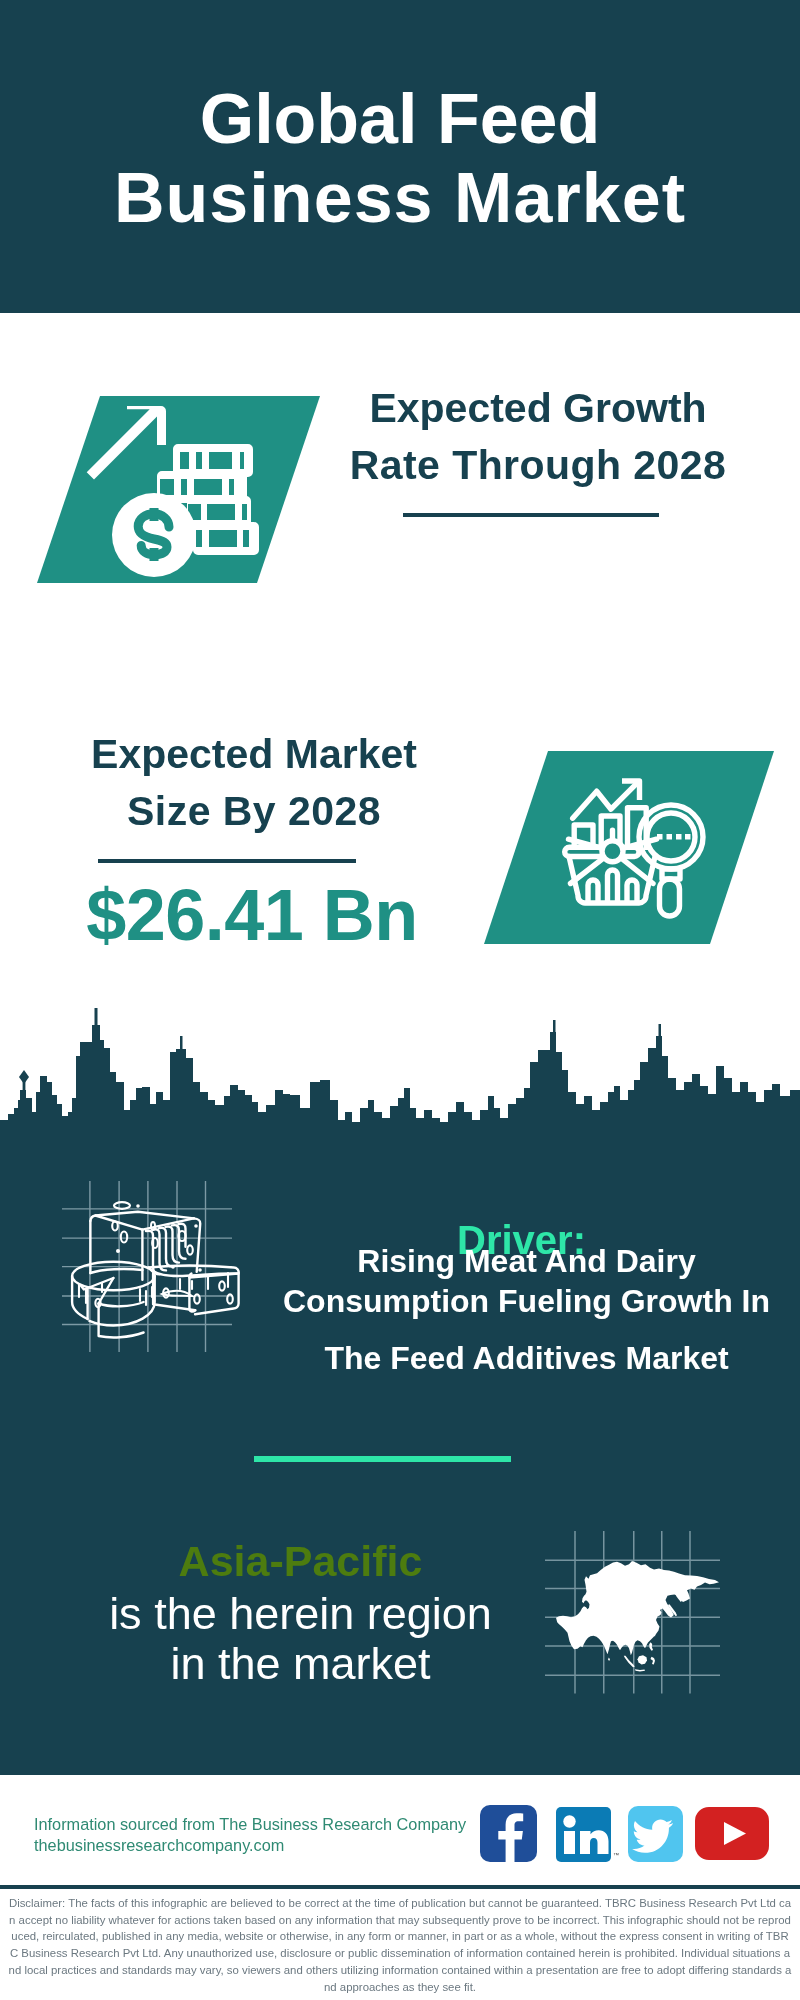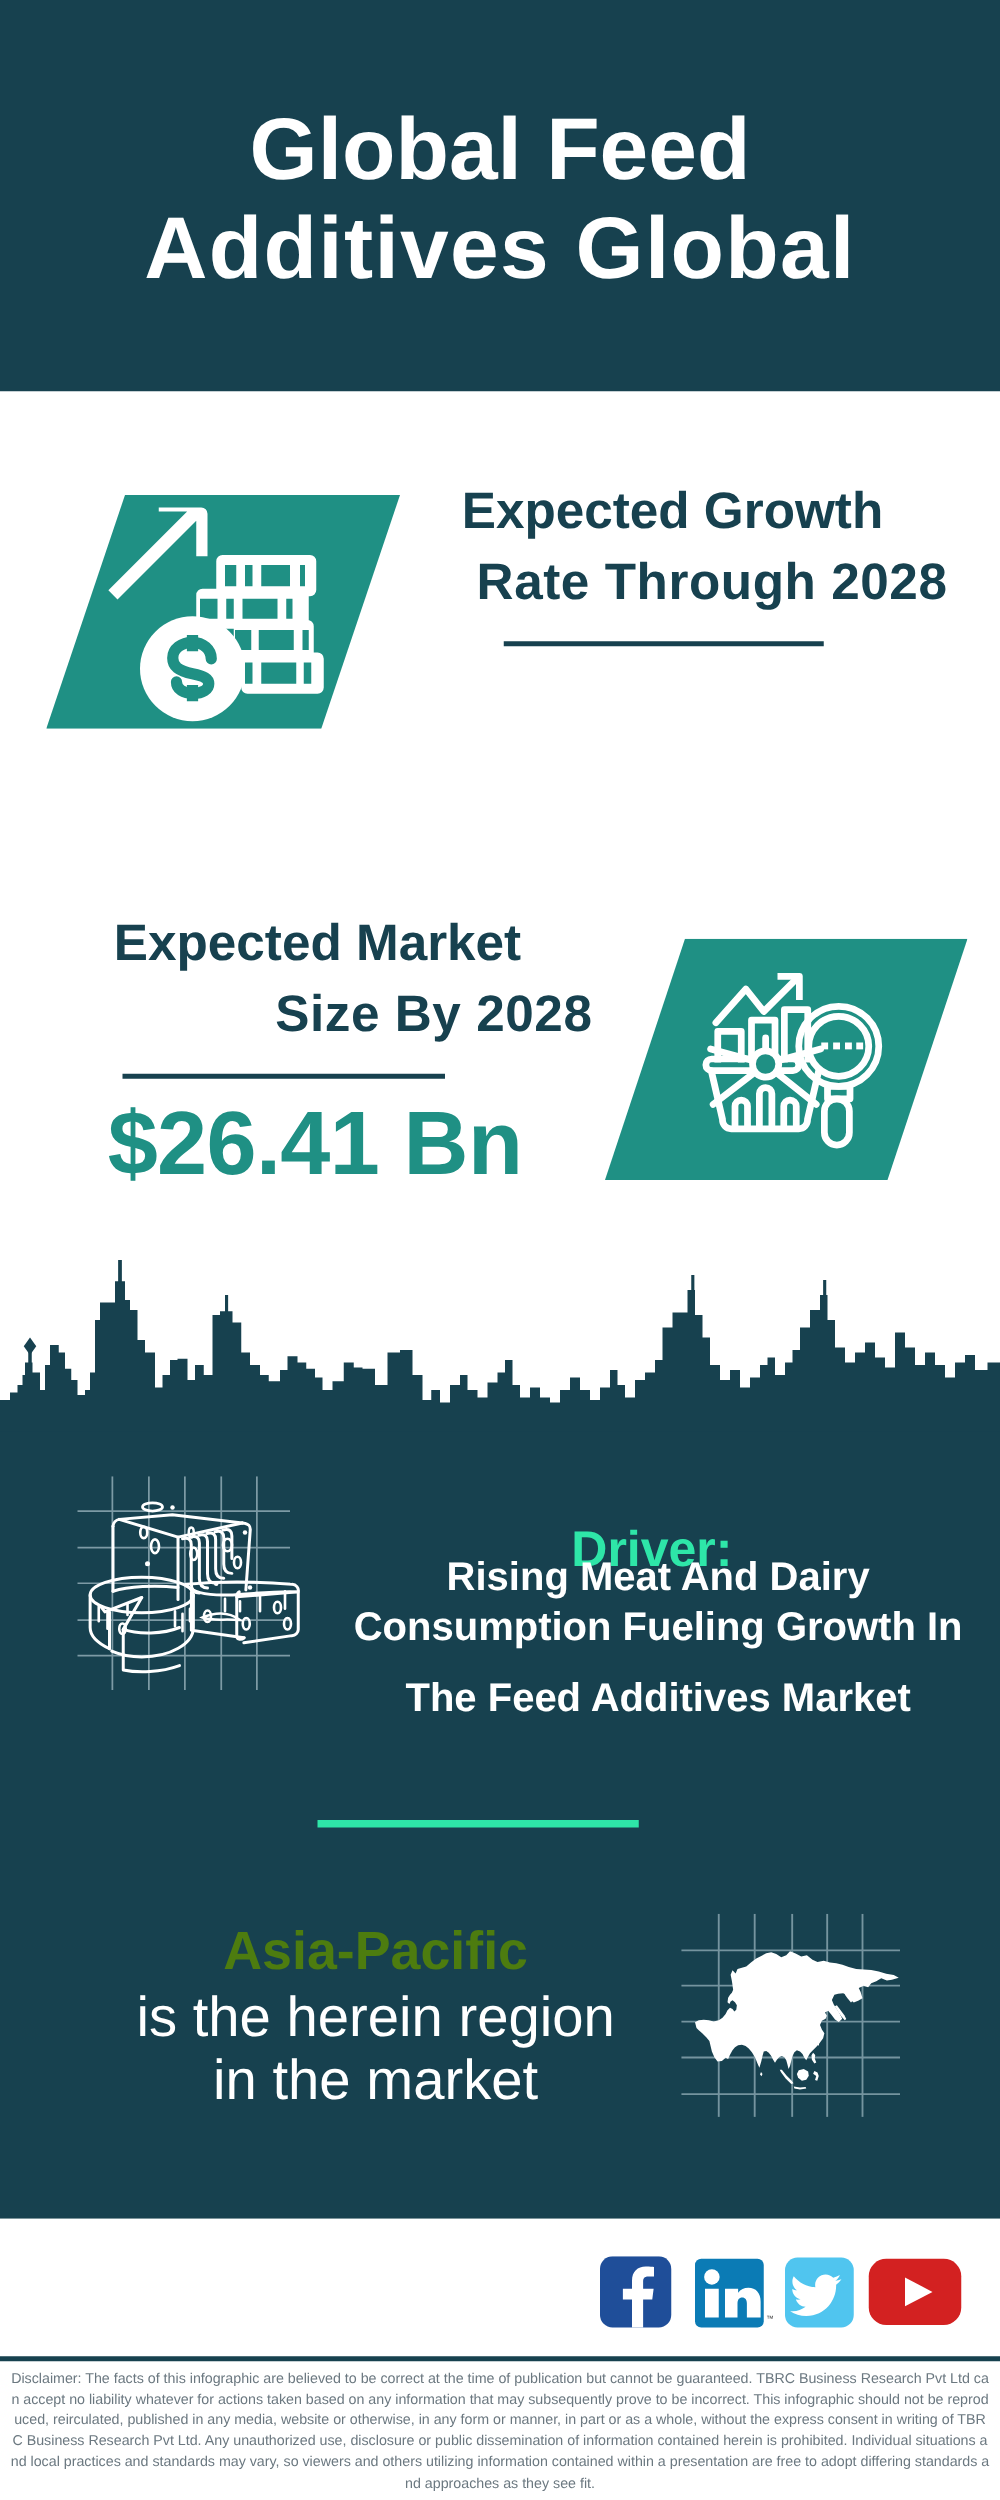--- a/index.html
+++ b/index.html
@@ -26,21 +26,21 @@
   }
   .tl1{position:absolute;left:0;top:84px;width:800px;line-height:70px;}
   .tl2{position:absolute;left:0;top:163px;width:800px;line-height:70px;letter-spacing:1.05px;}
 
   
   .stat1-icon{position:absolute;left:37px;top:396px;width:283px;height:187px;}
   .stat2-icon{position:absolute;left:484px;top:751px;width:290px;height:193px;}
 
   .stat-label{position:absolute;color:#17414f;font-weight:bold;font-size:41px;line-height:41px;text-align:center;}
   .stat-label .l1{position:absolute;left:0;top:0;width:100%;}
-  .stat-label .l2{position:absolute;left:0;top:57px;width:100%;letter-spacing:0.45px;text-align:right;}
+  .stat-label .l2{position:absolute;left:0;top:57px;width:100%;letter-spacing:0.45px;}
   .stat-rule{position:absolute;height:4px;background:#17414f;}
   .stat-value{position:absolute;color:#1f9084;font-weight:bold;font-size:92px;line-height:92px;text-align:center;letter-spacing:-0.5px;}
 
   .stat1-text{position:absolute;left:318px;top:388px;width:440px;height:250px;}
   .stat2-text{position:absolute;left:34px;top:734px;width:440px;height:250px;}
 
   
   .body-dark{position:absolute;left:0;top:1144px;width:800px;height:631px;background:#17414f;}
   .skyline{position:absolute;left:0;top:1000px;width:800px;height:145px;}
 
@@ -75,21 +75,21 @@
   }
   .disc-rule{position:absolute;left:0;top:110px;width:800px;height:3.5px;background:#17414f;}
 </style>
 </head>
 <body>
 
 <div class="page">
   <div class="header">
     <div class="header-title">
       <div class="tl1">Global Feed</div>
-      <div class="tl2">Additives Global</div>
+      <div class="tl2">Business Market</div>
     </div>
   </div>
 
   <svg class="stat1-icon" viewBox="0 0 283 187" width="283" height="187">
     <polygon points="63,0 283,0 220,187 0,187" fill="#1f9084"></polygon>
     <g fill="#ffffff">
       <path d="M90 10 h34 a5 5 0 0 1 5 5 v34 h-9 v-28.5 l-63 63 l-7.3 -7.3 l63 -63 h-22.7 z"></path>
       <g>
         <path fill-rule="evenodd" d="M141 48 h70 a5 5 0 0 1 5 5 v23 a5 5 0 0 1 -5 5 h-70 a5 5 0 0 1 -5 -5 v-23 a5 5 0 0 1 5 -5 z
                  M143 56 v17 h9 v-17 z M159 56 v17 h6 v-17 z M172 56 v17 h23 v-17 z M203 56 v17 h4 v-17 z"></path>
@@ -273,20 +273,24 @@
       <path d="M90.0,138.2 L95.0,139.0 L99.5,138.5 L100.0,139.8 L95.0,140.5 L90.5,139.8 Z"></path>
       <path d="M94.0,125.2 L98.0,124.2 L101.5,126.2 L102.0,129.5 L100.0,132.8 L96.5,133.5 L93.5,131.2 L92.5,128.2 Z"></path>
       <path d="M106.5,125.8 L109.0,127.0 L110.0,129.8 L108.8,133.5 L107.0,133.0 L108.0,129.8 L105.5,128.0 Z"></path>
       <path d="M105.5,111.2 L107.2,113.0 L106.8,115.8 L108.0,119.0 L106.5,119.8 L104.5,116.8 L104.2,113.2 Z"></path>
       <path d="M63.8,126.5 L65.0,128.2 L64.2,130.0 L63.0,128.5 Z"></path>
       <path d="M136.5,54.8 L138.0,57.0 L138.0,60.5 L136.8,60.5 L135.5,57.5 Z"></path>
     </g>
   </svg>
 
   <div class="footer">
+    <div class="footer-src">
+      <div class="s1">Information sourced from The Business Research Company</div>
+      <div class="s2">thebusinessresearchcompany.com</div>
+    </div>
 
     <svg class="social-icons" viewBox="0 0 300 60" width="300" height="60">
       <g>
         <rect x="0" y="0" width="57" height="57" rx="10" fill="#1f4e99"></rect>
         <path d="M34.5 57 V34.5 h7.3 l1.1 -8.6 h-8.4 v-5.5 c0 -2.5 0.7 -4.2 4.2 -4.2 h4.5 V8.5 c-0.8 -0.1 -3.5 -0.3 -6.6 -0.3 c-6.5 0 -11 4 -11 11.3 v6.4 h-7.3 v8.6 h7.3 V57 z" fill="#ffffff"></path>
       </g>
       <g transform="translate(76,2)">
         <rect x="0" y="0" width="55" height="55" rx="5" fill="#0b7bb5"></rect>
         <circle cx="13.5" cy="14.5" r="6.2" fill="#ffffff"></circle>
         <rect x="8" y="24" width="11" height="23" fill="#ffffff"></rect>

